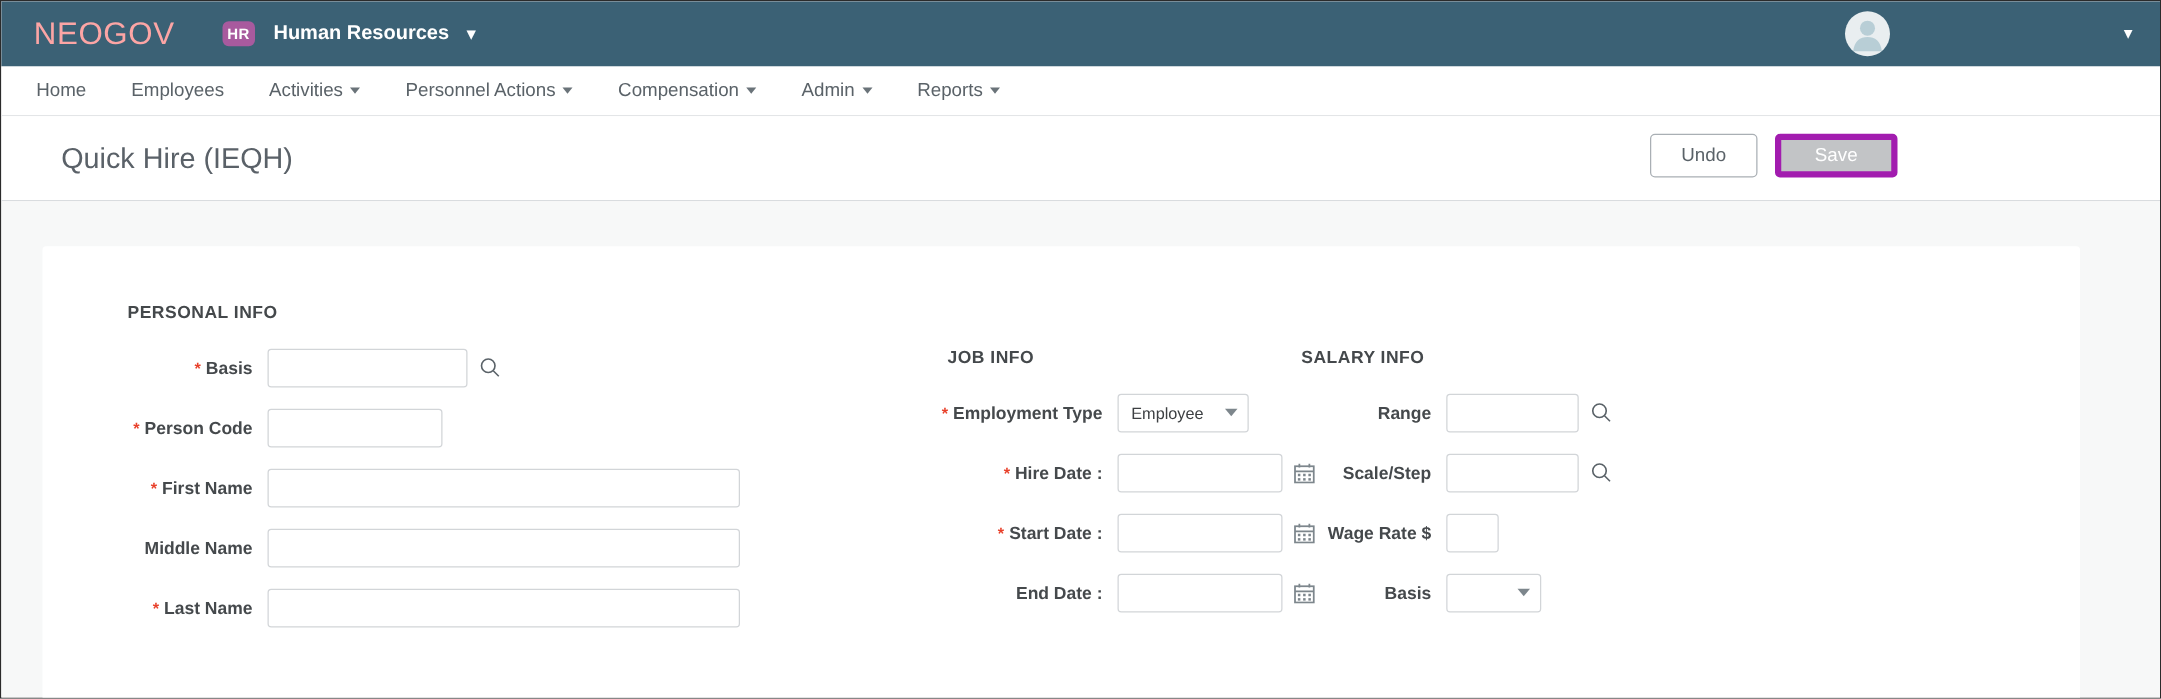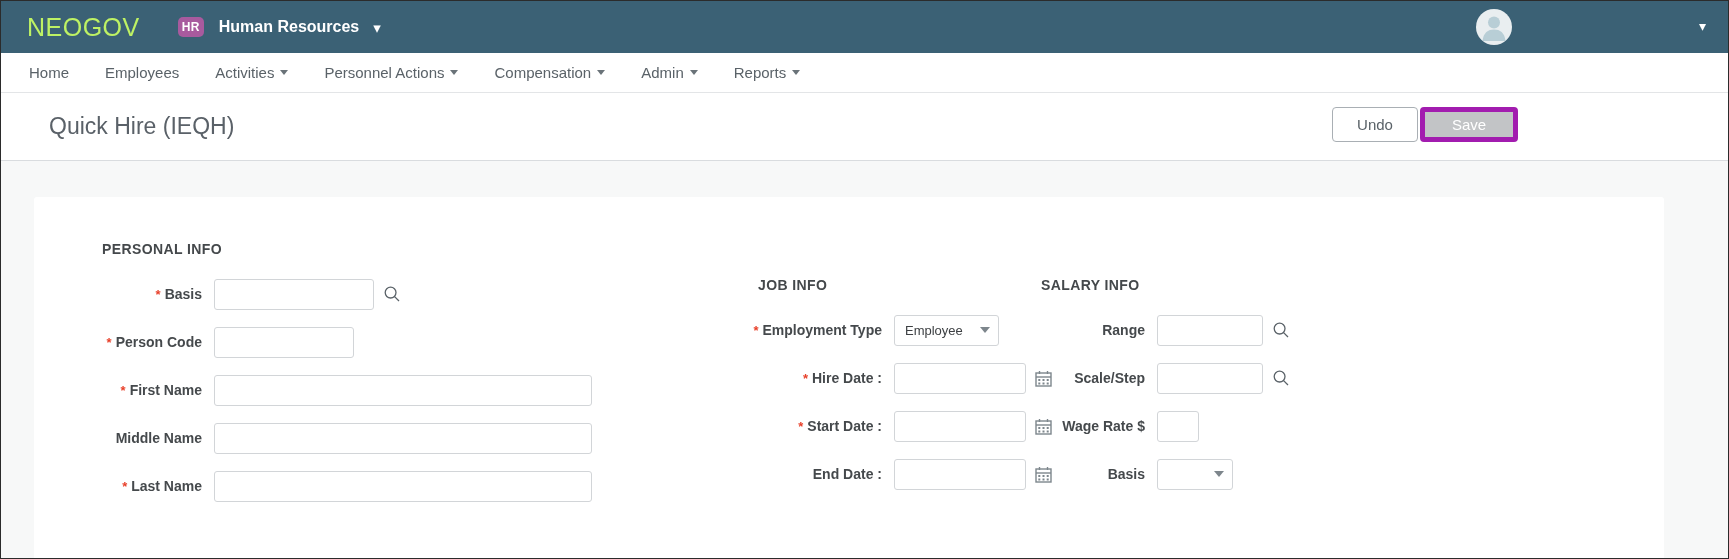--- a/index.html
+++ b/index.html
@@ -24,21 +24,21 @@
   
   .brandbar {
     height: 52px;
     background: #3b6175;
     display: flex;
     align-items: center;
     padding: 0 22px 0 26px;
     position: relative;
   }
   .brand-logo {
-    color: #bef264;
+    color: #fca5a5;
     font-size: 25px;
     letter-spacing: 0.5px;
     font-weight: 400;
     text-align: center;
   }
   .module-badge {
     margin-left: 38px;
     width: 26px;
     height: 20px;
     border-radius: 5px;
@@ -129,21 +129,21 @@
     font-size: 23px;
     color: #5a6168;
     font-weight: 400;
   }
   .title-actions {
     position: absolute;
     right: 210px;
     top: 14px;
     display: flex;
     align-items: center;
-    gap: 2px;
+    gap: 14px;
   }
   .btn {
     height: 35px;
     min-width: 86px;
     border-radius: 4px;
     font-size: 15px;
     display: flex;
     align-items: center;
     justify-content: center;
     padding: 0 20px;

